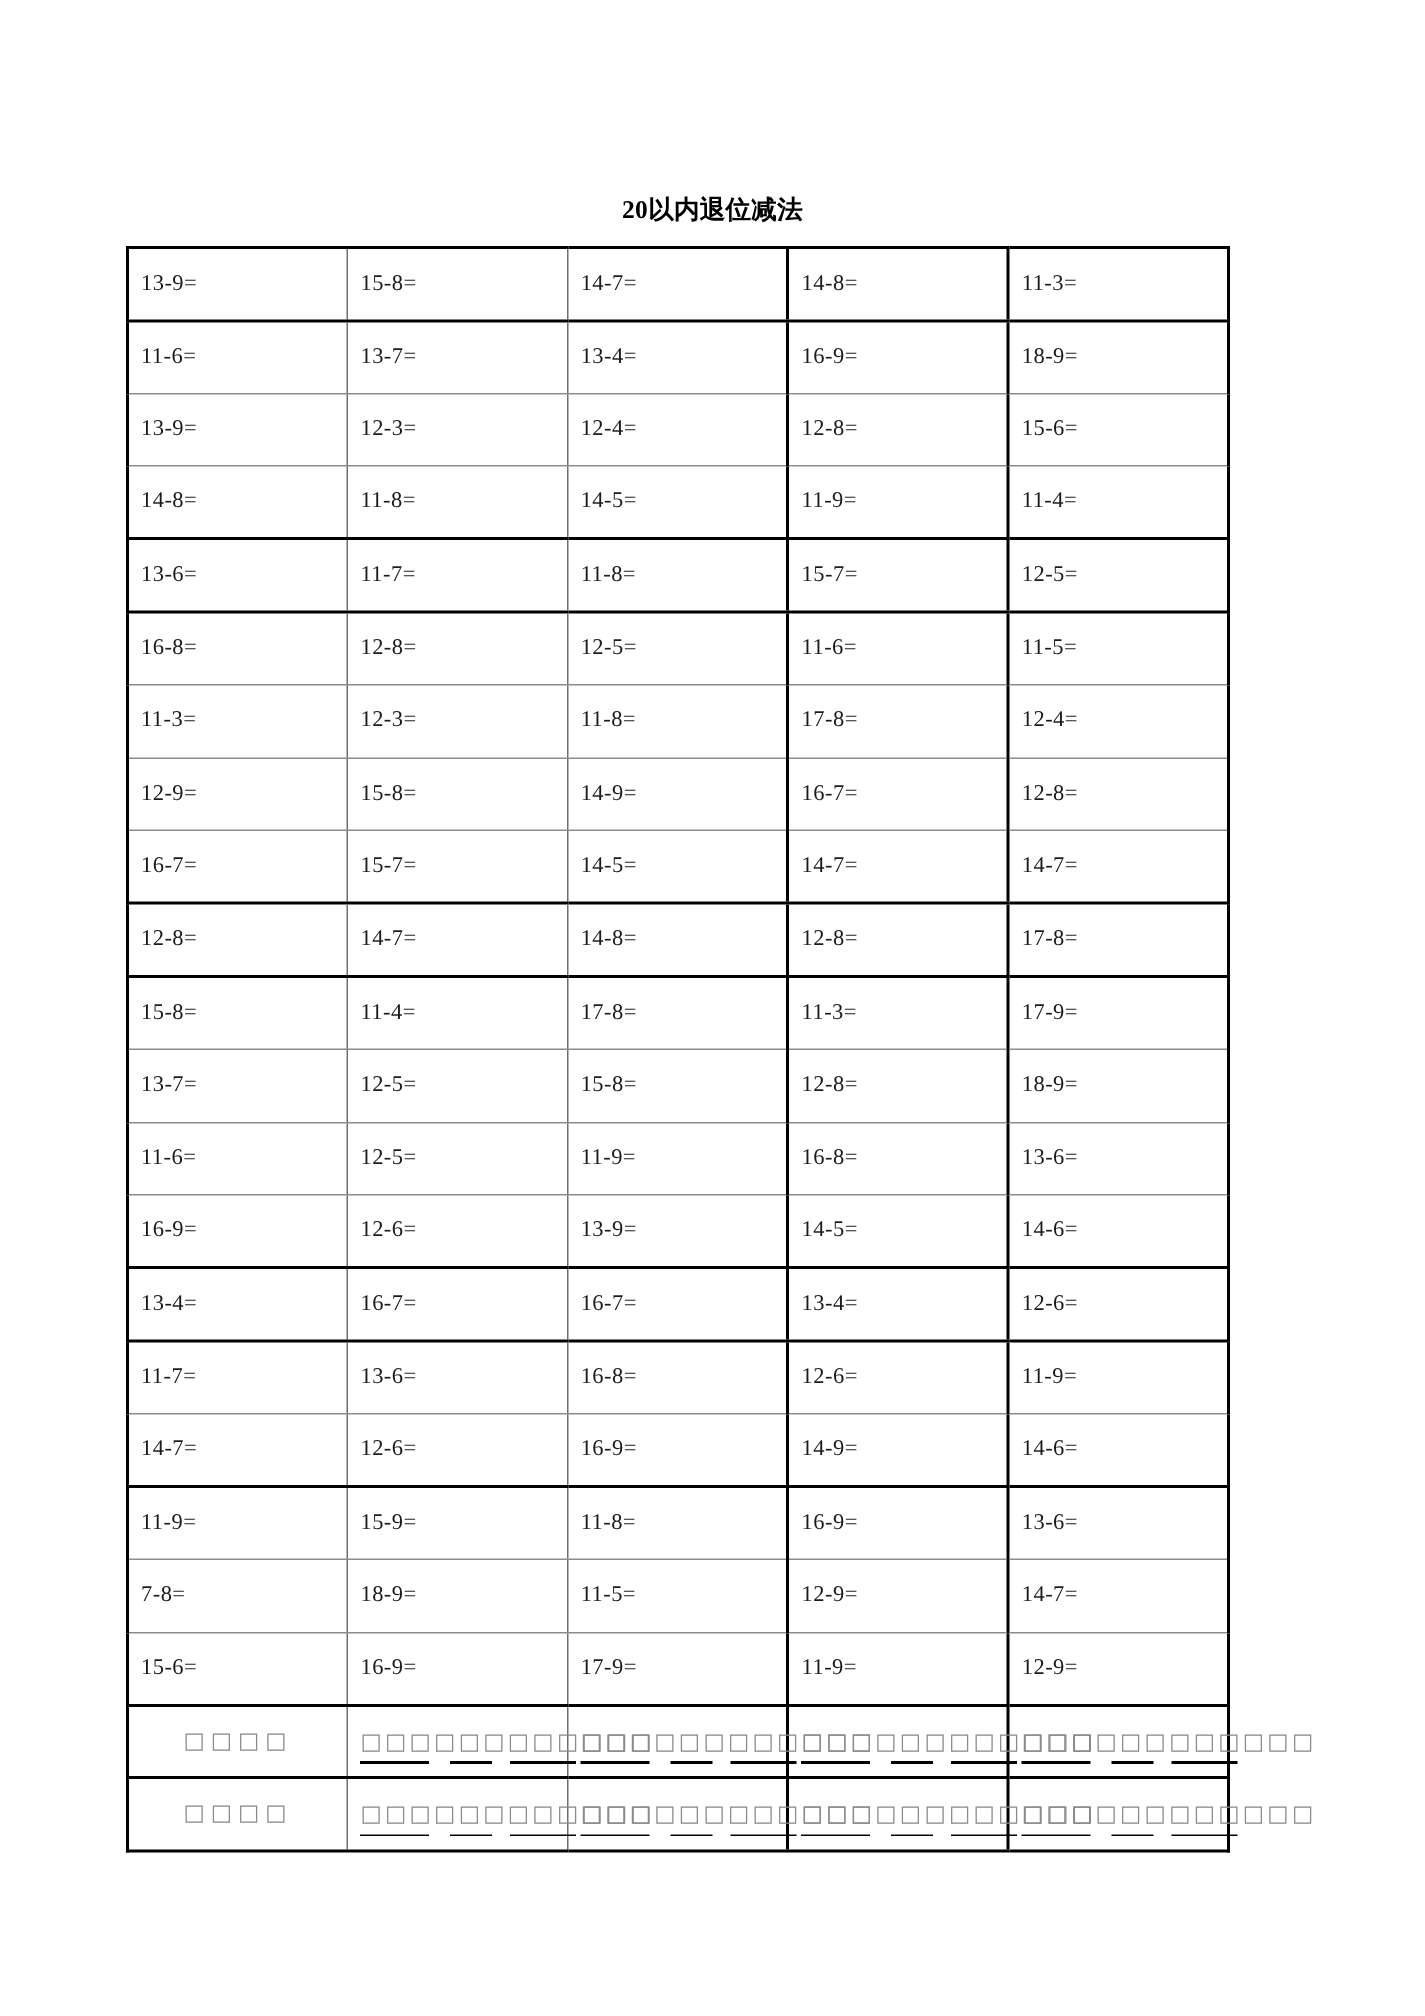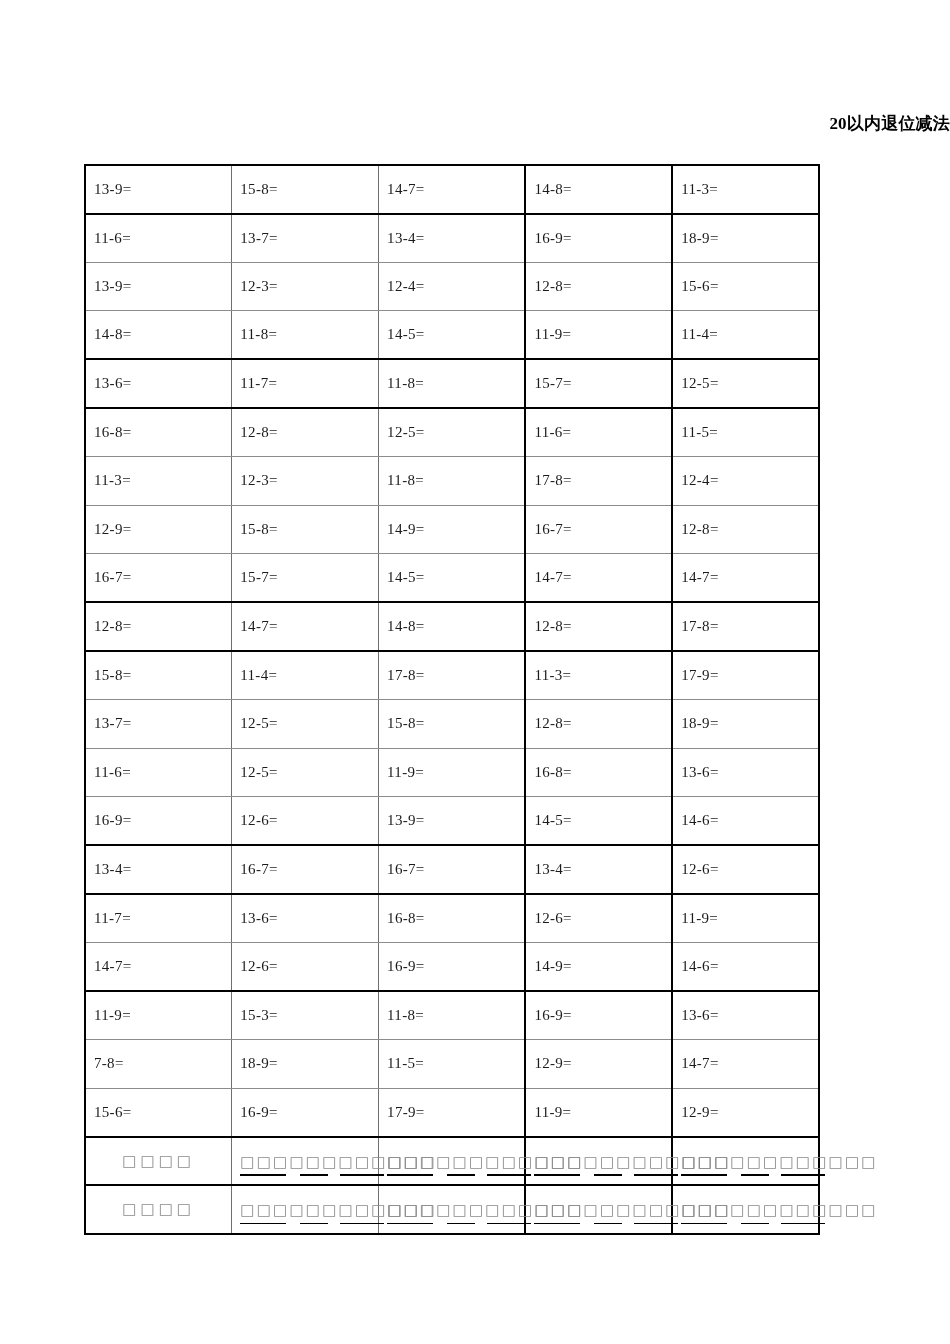--- a/index.html
+++ b/index.html
@@ -22,23 +22,23 @@
     left: 0;
     top: 0;
     width: 950px;
     height: 1344px;
     box-sizing: border-box;
   }
 
   .worksheet-title {
     position: absolute;
     left: 0;
-    top: 112px;
+    top: 128px;
     width: 950px;
-    text-align: right;
+    text-align: center;
     font-size: 17px;
     font-weight: bold;
     letter-spacing: 0.2px;
     font-family: "Liberation Serif", "DejaVu Serif", serif;
   }
 
   .grid-wrap {
     position: absolute;
     left: 84px;
     top: 164px;
@@ -276,21 +276,21 @@
         <tr class="band-bottom">
           <td class="col-1">14-7=</td>
           <td class="col-2">12-6=</td>
           <td class="col-3">16-9=</td>
           <td class="col-4">14-9=</td>
           <td class="col-5">14-6=</td>
         </tr>
 
         <tr>
           <td class="col-1">11-9=</td>
-          <td class="col-2">15-3=</td>
+          <td class="col-2">15-9=</td>
           <td class="col-3">11-8=</td>
           <td class="col-4">16-9=</td>
           <td class="col-5">13-6=</td>
         </tr>
 
         <tr>
           <td class="col-1">7-8=</td>
           <td class="col-2">18-9=</td>
           <td class="col-3">11-5=</td>
           <td class="col-4">12-9=</td>

